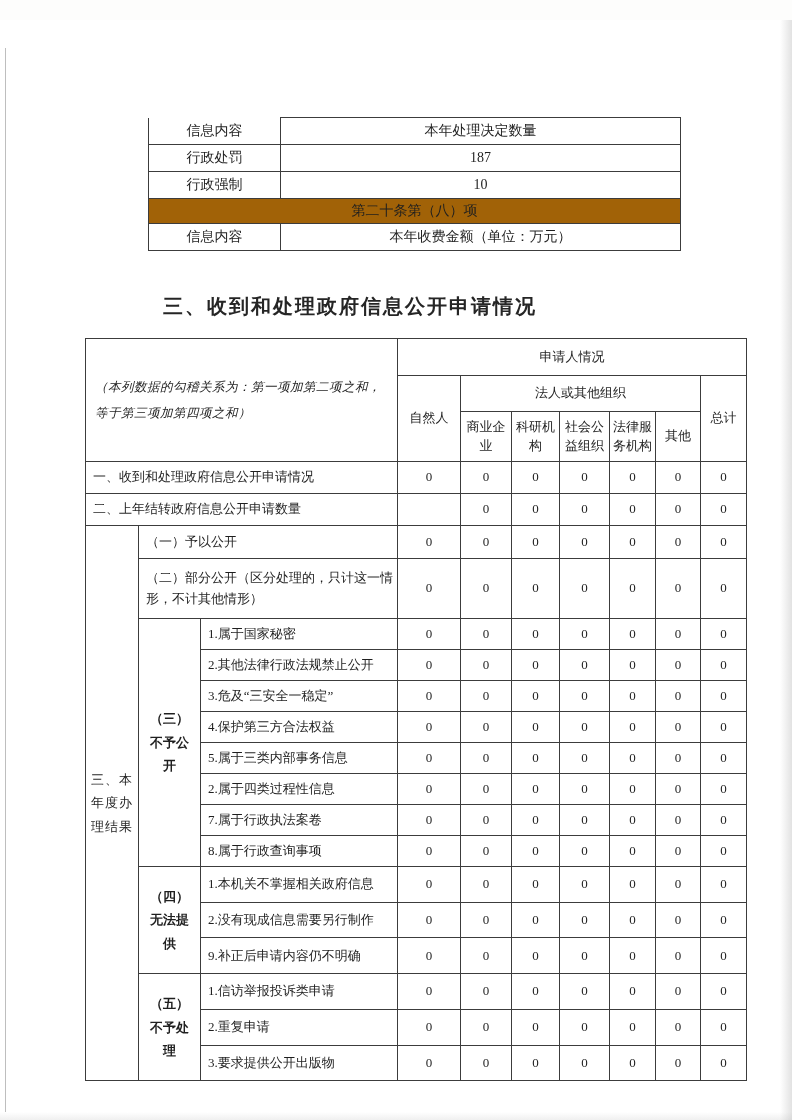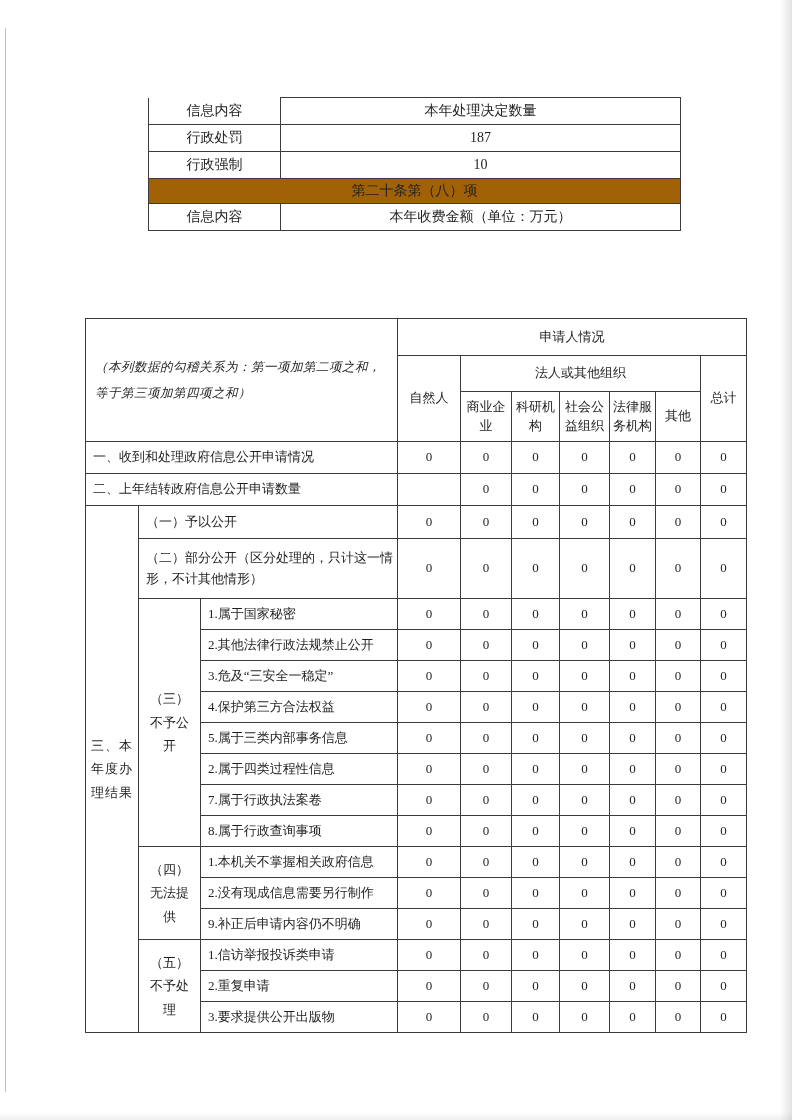--- a/index.html
+++ b/index.html
@@ -1,21 +1,21 @@
 <!DOCTYPE html>
 <html><head>
 <meta charset="utf-8">
 <style>
   html,body{margin:0;padding:0;}
   body{
     width:792px;height:1120px;position:relative;overflow:hidden;
     background:#fdfdfc;color:#1f1f1f;
     font-family:"Liberation Serif","DejaVu Serif",serif;
   }
-  .page{position:absolute;inset:0;background:#ffffff;}
+  .page{position:absolute;inset:0;background:#ffffff;margin-top:20px;}
   .scan-edge-left{position:absolute;left:5px;top:28px;width:1px;height:1064px;background:rgba(110,110,110,.45);}
   .scan-edge-right{position:absolute;right:0;top:0;width:12px;height:100%;
     background:linear-gradient(to right,rgba(0,0,0,0),rgba(150,150,150,.28));}
   .scan-edge-bottom{position:absolute;left:0;bottom:0;width:100%;height:8px;
     background:linear-gradient(to bottom,rgba(0,0,0,0),rgba(170,170,170,.18));}
 
   table{border-collapse:collapse;table-layout:fixed;}
   td{border:1.5px solid #3c3c3c;vertical-align:middle;overflow:hidden;}
 
   
@@ -35,21 +35,21 @@
   
   .app-table{position:absolute;left:85px;top:318px;width:661px;}
   .app-table td{font-size:13px;text-align:center;padding:1px 3px;line-height:1.55;}
   .app-table .lbl{text-align:left;padding-left:7px;}
   .app-table .note-cell{
     font-style:italic;text-align:left;padding:6px 9px;line-height:2.1;
     font-size:12.5px;letter-spacing:.5px;
   }
   .app-table .hdr{line-height:1.45;}
   .app-table .vlbl{line-height:1.8;letter-spacing:1px;padding:1px 5px;}
-  .app-table .glbl{line-height:1.8;padding:1px 5px;}
+  .app-table .glbl{line-height:1.8;padding:18px 5px;font-weight:bold;}
   .rh1{height:37px;}.rh2{height:36px;}.rh3{height:50px;}
   .r32{height:32px;}.r33{height:33px;}.r60{height:60px;}.r31{height:31px;}
 </style>
 </head>
 <body>
 
 <div class="page">
   <div class="scan-edge-left"></div>
   <div class="scan-edge-right"></div>
   <div class="scan-edge-bottom"></div>
@@ -75,20 +75,21 @@
       <tr>
         <td colspan="2" class="section-cell">第二十条第（八）项</td>
       </tr>
       <tr>
         <td>信息内容</td>
         <td>本年收费金额（单位：万元）</td>
       </tr>
     </tbody>
   </table>
 
+  <div class="section-heading">三、收到和处理政府信息公开申请情况</div>
 
   <table class="app-table">
     <colgroup>
       <col style="width:53px">
         <col style="width:62px">
         <col style="width:197px">
       <col style="width:63px">
         <col style="width:51px">
         <col style="width:48px">
       <col style="width:50px">

